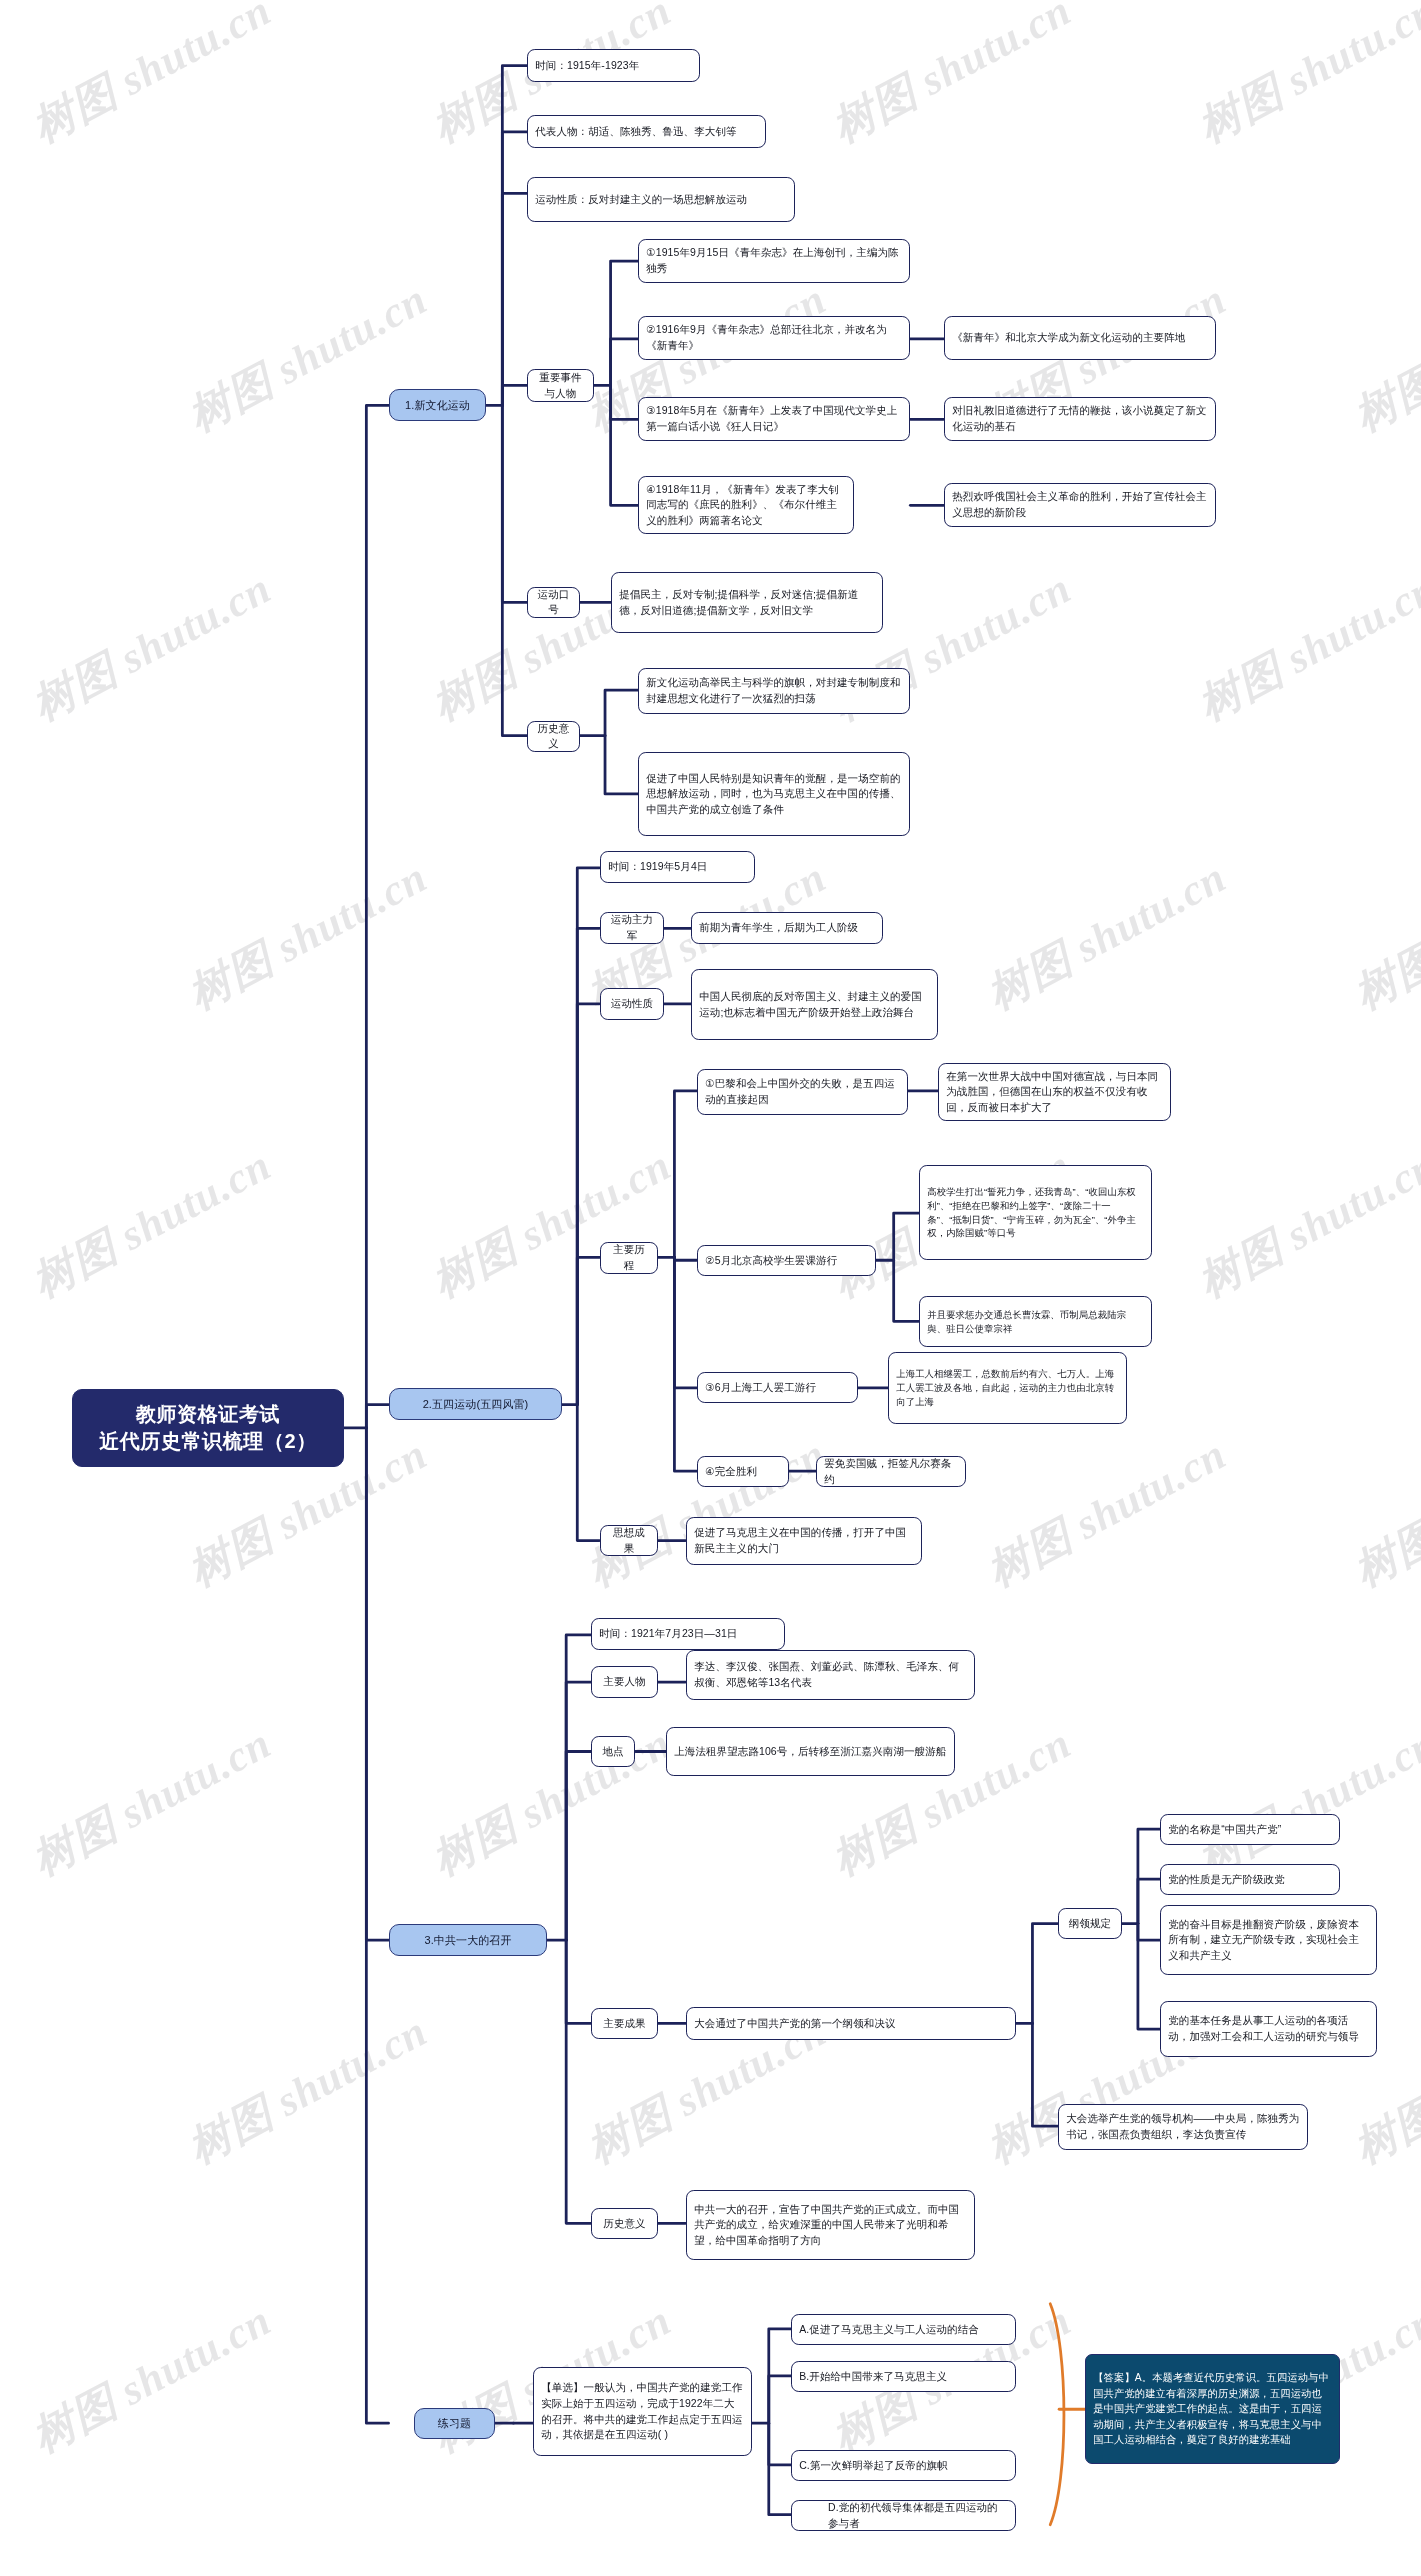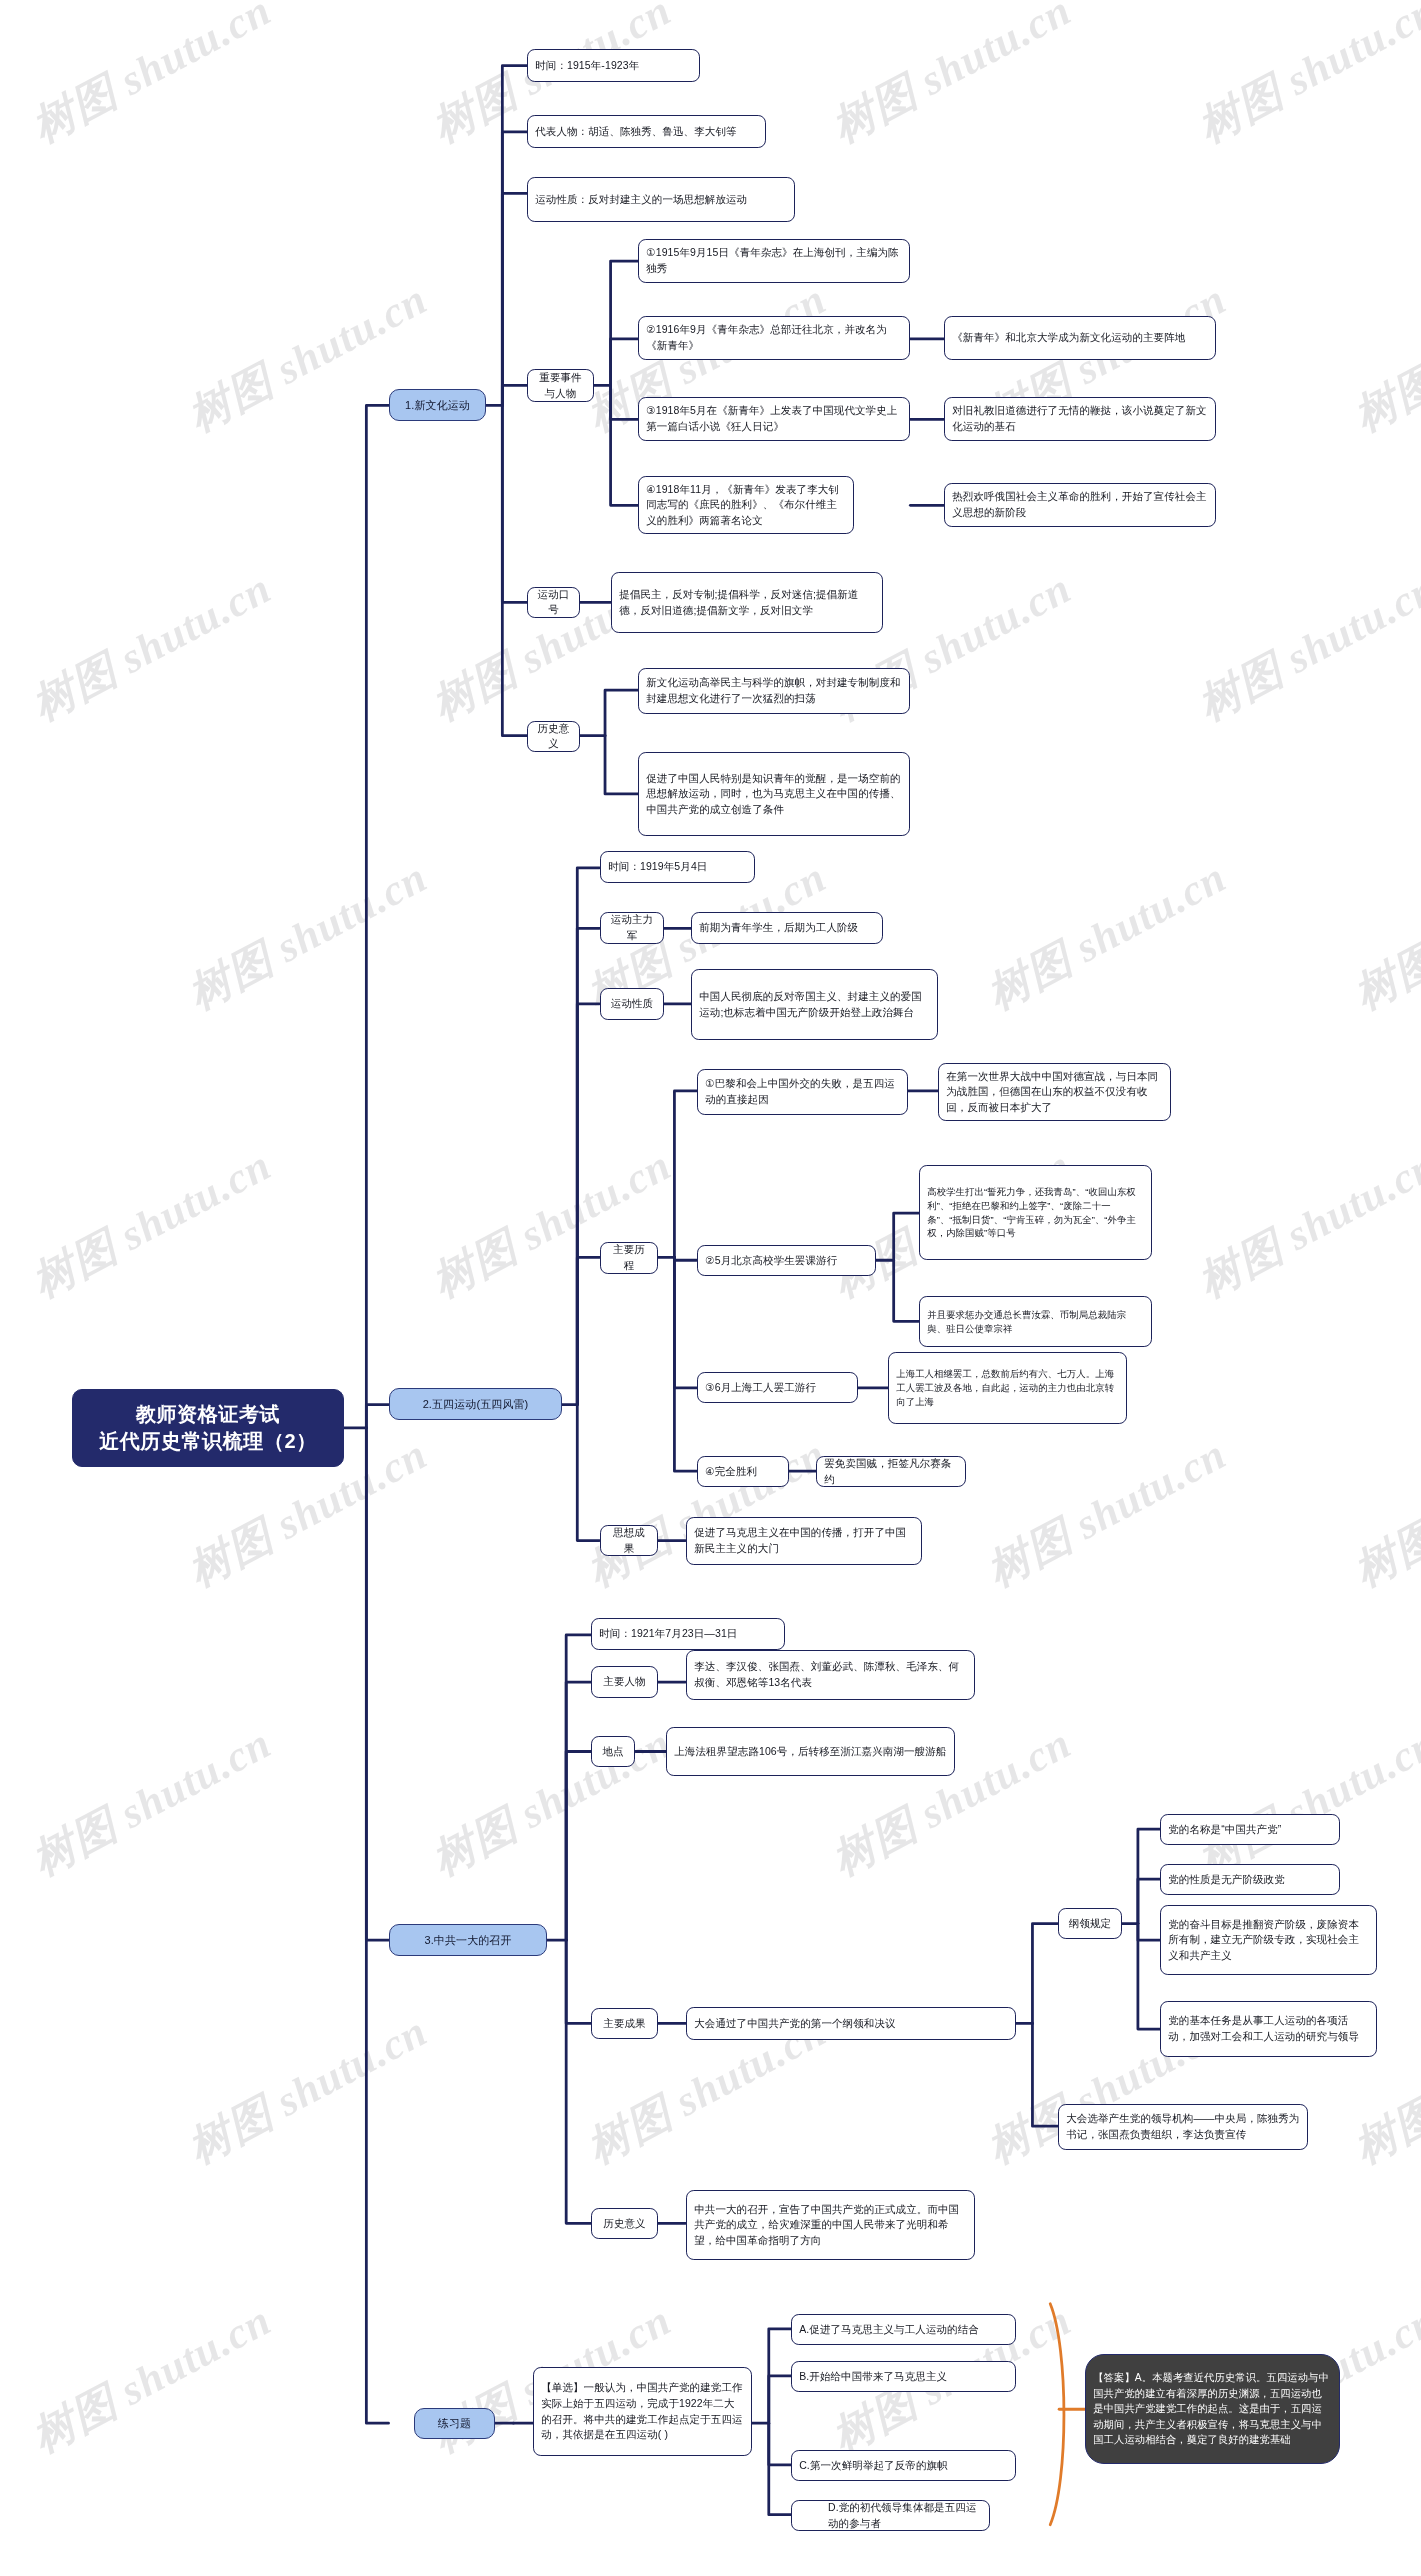--- a/index.html
+++ b/index.html
@@ -71,25 +71,25 @@
     color:#11172e;
     font-size:11px;
     border-radius:10px;
     justify-content:center;
     text-align:center;
   }
   .branch span { text-align:center; }
 
   
   .answer {
-    background:#404040;
+    background:#0c4a6e;
     border:1.4px solid #232a6b;
     color:#ffffff;
     font-size:10.3px;
-    border-radius:19px;
+    border-radius:7px;
     line-height:1.5;
   }
   .tiny  { font-size:9.4px; }
 </style>
 </head>
 <body>
 
 <div id="watermarks">
     <div class="wm" style="left: 22px; top: 105px; font-size: 43px;">树图 shutu.cn</div>
     <div class="wm" style="left: 422px; top: 105px; font-size: 43px;">树图 shutu.cn</div>
@@ -421,20 +421,20 @@
 
 <div class="node" style="left:791px; top:2314px; width:225px; height:31px;">
   <span>A.促进了马克思主义与工人运动的结合</span>
 </div>
 <div class="node" style="left:791px; top:2361px; width:225px; height:31px;">
   <span>B.开始给中国带来了马克思主义</span>
 </div>
 <div class="node" style="left:791px; top:2450px; width:225px; height:31px;">
   <span>C.第一次鲜明举起了反帝的旗帜</span>
 </div>
-<div class="node" style="left:791px; top:2500px; width:199px; height:31px;padding-left:36px;">
+<div class="node" style="left:791px; top:2500px; width:225px; height:31px;padding-left:36px;">
   <span>D.党的初代领导集体都是五四运动的参与者</span>
 </div>
 
 <div class="node answer multi" style="left:1085px; top:2354px; width:255px; height:110px;">
   <span>【答案】A。本题考查近代历史常识。五四运动与中国共产党的建立有着深厚的历史渊源，五四运动也是中国共产党建党工作的起点。这是由于，五四运动期间，共产主义者积极宣传，将马克思主义与中国工人运动相结合，奠定了良好的建党基础</span>
 </div>
 
 
 </body></html>

